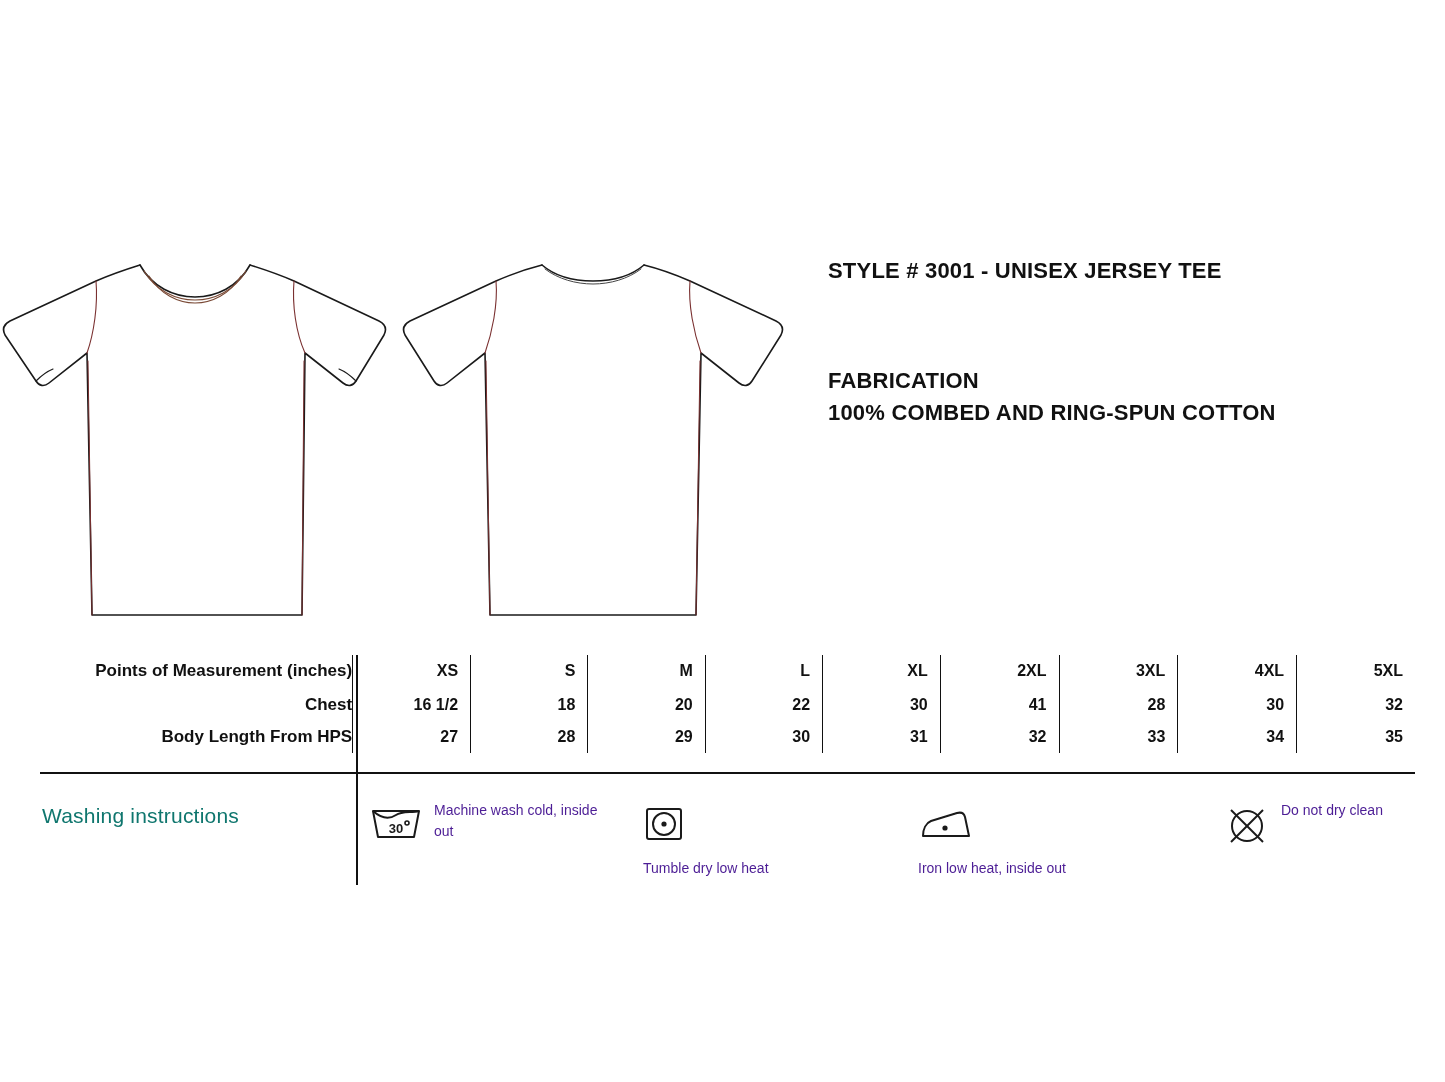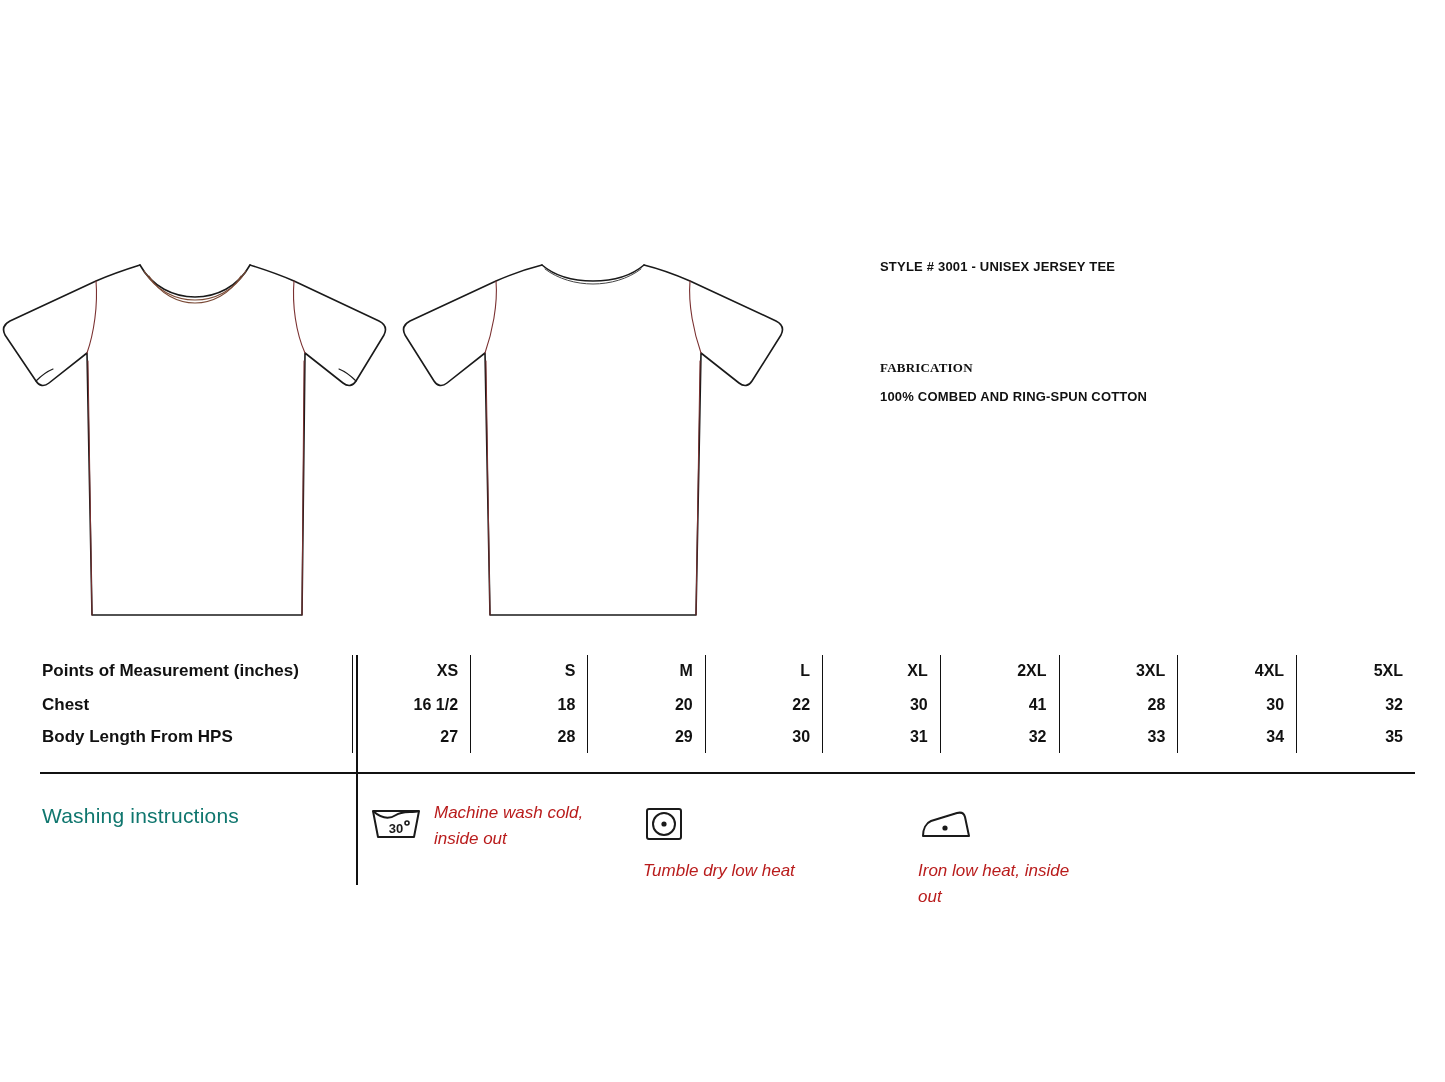--- a/index.html
+++ b/index.html
@@ -36,50 +36,50 @@
   
   .tee {
     position: absolute;
   }
   .tee-front { left: -8px; top: 243px; }
   .tee-back  { left: 390px; top: 243px; }
 
   
   .info {
     position: absolute;
-    left: 880px;
+    left: 828px;
     top: 260px;
-    font-size: 13px;
+    font-size: 22px;
     font-weight: bold;
     letter-spacing: 0.2px;
     line-height: 1.0;
     color: #111111;
   }
   .info .style-line { margin-bottom: 88px; white-space: nowrap; }
-  .info .fab-head { margin-bottom: 16px; white-space: nowrap; font-family: Liberation Serif, serif; }
+  .info .fab-head { margin-bottom: 10px; white-space: nowrap; }
   .info .fab-body { white-space: nowrap; text-align: right; }
 
   
   .spec-table {
     position: absolute;
     left: 40px;
     top: 655px;
     width: 1375px;
     border-collapse: collapse;
     font-size: 16px;
   }
   .spec-table td, .spec-table th {
     padding: 0;
     border: none;
     font-weight: bold;
     color: #111111;
   }
   .spec-table .rowlabel {
     width: 318px;
-    text-align: left;
+    text-align: right;
     font-size: 17px;
     padding-left: 2px;
     height: 32px;
     white-space: nowrap;
     margin-left: 40px;
   }
   .spec-table .sizecell {
     width: 117px;
     text-align: right;
     padding-right: 12px;
@@ -132,25 +132,24 @@
   }
   .wash-item {
     position: absolute;
     top: 0;
     display: flex;
     align-items: flex-start;
     gap: 10px;
   }
   .wash-item .ic { flex: 0 0 auto; margin-top: 4px; }
   .wash-item .txt {
-    font-size: 17px;
-    color: #b91c1c;
+    font-size: 14px;
+    color: #4c1d95;
     line-height: 1.5;
     max-width: 175px;
-    font-style: italic;
   }
   .wi-1 { left: 0px; }
   .wi-2 { left: 275px; flex-direction: column; }
   .wi-3 { left: 550px; flex-direction: column; }
   .wi-4 { left: 855px; }
 </style>
 </head>
 <body>
 
 <div class="page">
@@ -328,16 +327,26 @@
     <div class="wash-item wi-3">
       <span class="ic">
         <svg width="58" height="40" viewBox="0 0 58 40">
           <path d="M5 32 L51 32 L47 13 C46 9 43 8 39 9 L13 17 C8 19 5 25 5 32 Z" fill="none" stroke="#1a1a1a" stroke-width="2" stroke-linejoin="round"></path>
           <circle cx="27" cy="24" r="2.6" fill="#1a1a1a"></circle>
         </svg>
       </span>
       <span class="txt">Iron low heat, inside out</span>
     </div>
 
+    <div class="wash-item wi-4">
+      <span class="ic">
+        <svg width="48" height="44" viewBox="0 0 48 44">
+          <circle cx="24" cy="22" r="15" fill="none" stroke="#1a1a1a" stroke-width="2"></circle>
+          <line x1="8" y1="6" x2="40" y2="38" stroke="#1a1a1a" stroke-width="2"></line>
+          <line x1="40" y1="6" x2="8" y2="38" stroke="#1a1a1a" stroke-width="2"></line>
+        </svg>
+      </span>
+      <span class="txt">Do not dry clean</span>
+    </div>
 
   </div>
 
 </div>
 
 </body></html>

